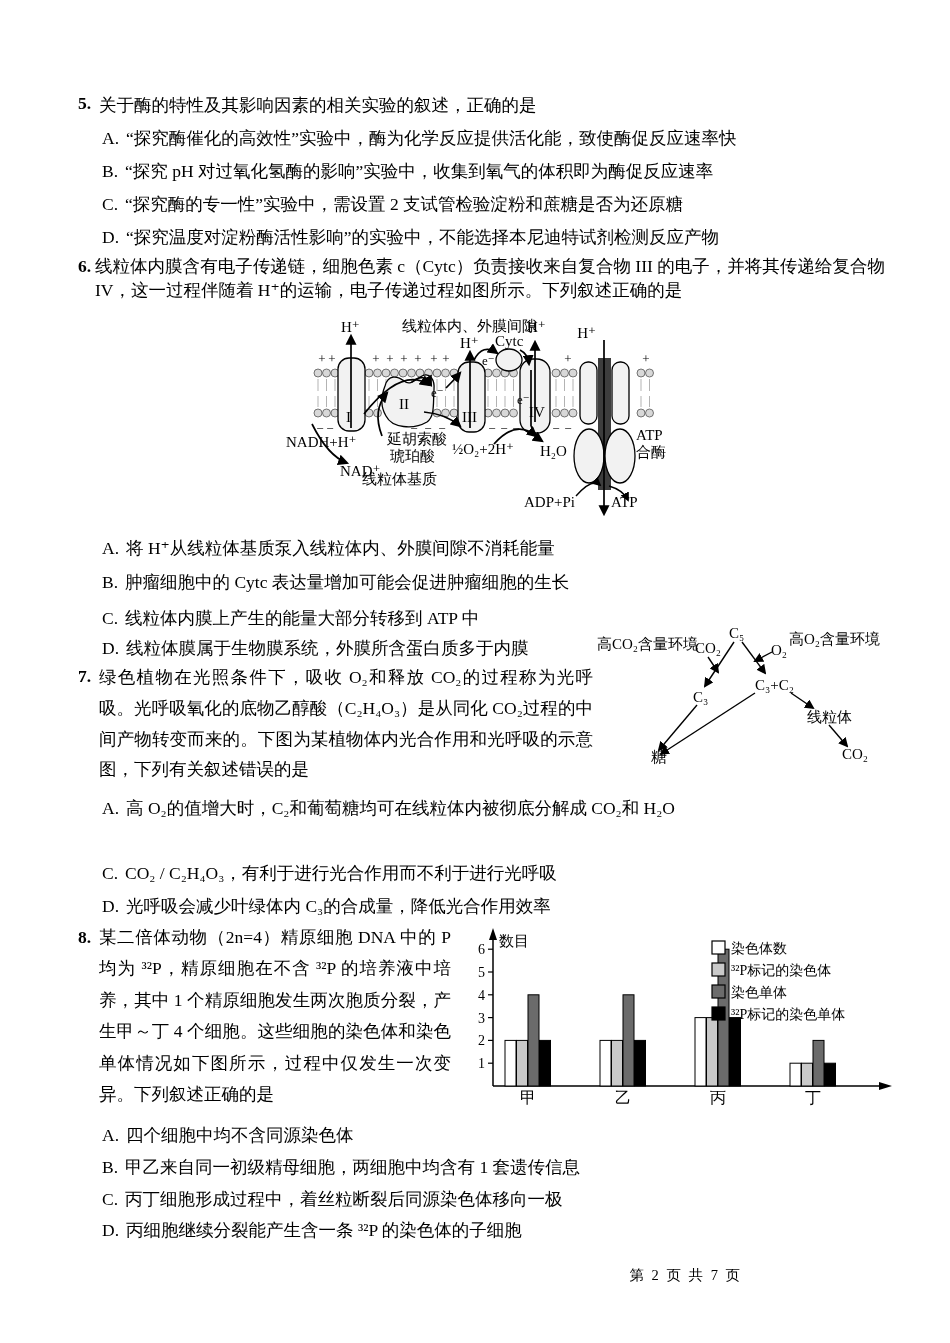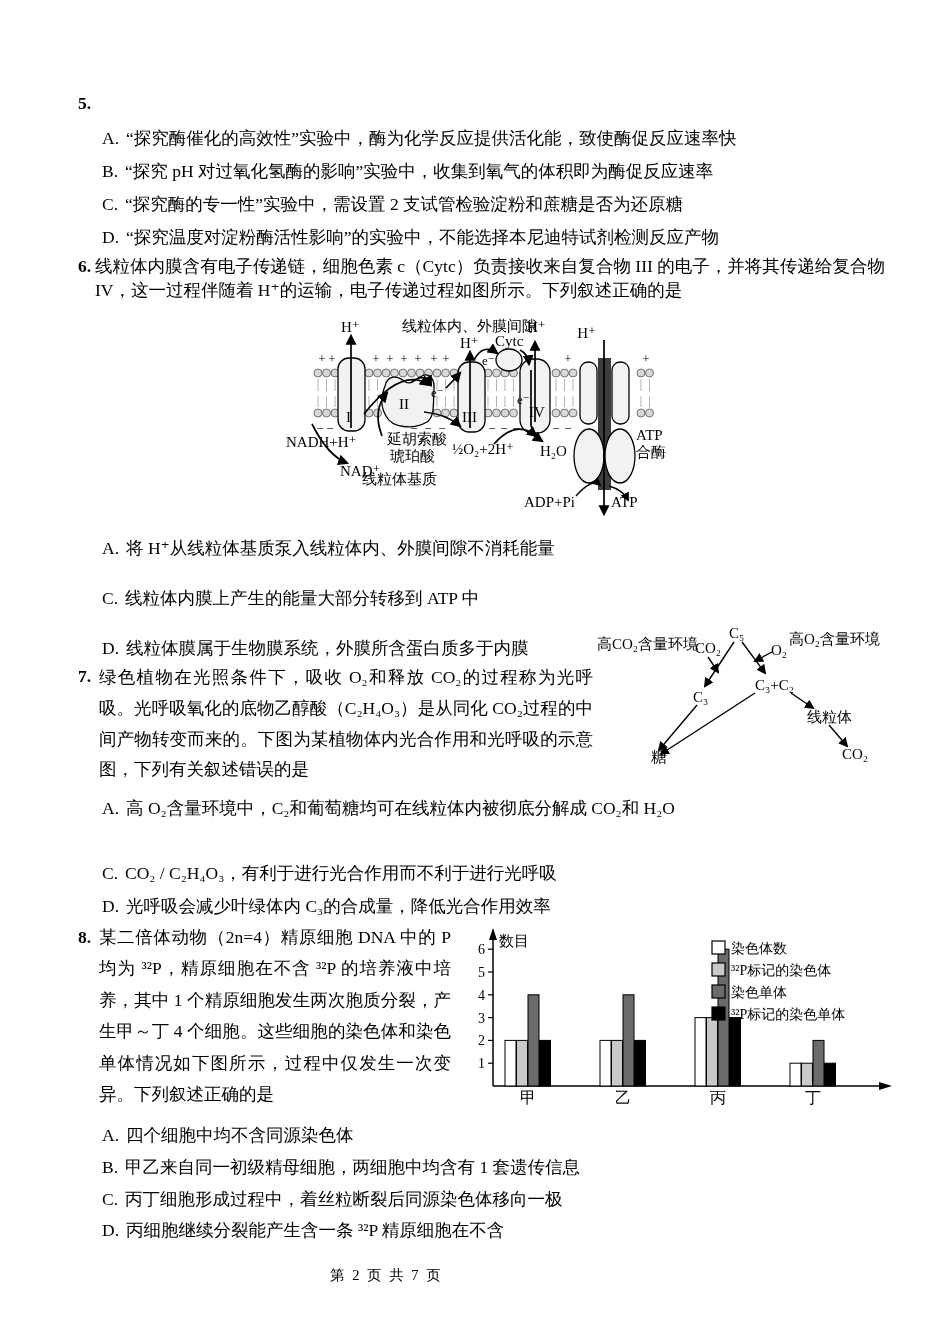--- a/index.html
+++ b/index.html
@@ -7,28 +7,29 @@
         font-family:"Liberation Serif","DejaVu Serif",serif;font-size:17.5px;color:#000;overflow:hidden;}
   .abs{position:absolute;}
   .qnum{font-weight:bold;}
   .stem{text-align:justify;}
   .opt{white-space:nowrap;}
   .optlabel{margin-right:7px;}
   svg text{font-family:"Liberation Serif","DejaVu Serif",serif;fill:#000;}
   .cpx{fill:#f2f2f2;stroke:#000;stroke-width:1.3;}
   .arr{fill:none;stroke:#000;stroke-width:1.7;}
   .arr2{fill:none;stroke:#000;stroke-width:1.4;}
-  .footer{font-size:14.5px;letter-spacing:2px;text-align:left;}
+  .footer{font-size:14.5px;letter-spacing:2px;text-align:right;}
 </style>
 </head>
 <body>
 
 <div class="page">
 
   <span class="abs qnum" style="left:78px;top:93px">5.</span>
+  <div class="abs" style="left:99px;top:93px;width:780px">关于酶的特性及其影响因素的相关实验的叙述，正确的是</div>
   <div class="abs opt" style="left:102px;top:126px">
     <span class="optlabel">A.</span><span>“探究酶催化的高效性”实验中，酶为化学反应提供活化能，致使酶促反应速率快</span>
   </div>
   <div class="abs opt" style="left:102px;top:159px">
     <span class="optlabel">B.</span><span>“探究 pH 对过氧化氢酶的影响”实验中，收集到氧气的体积即为酶促反应速率</span>
   </div>
   <div class="abs opt" style="left:102px;top:192px">
     <span class="optlabel">C.</span><span>“探究酶的专一性”实验中，需设置 2 支试管检验淀粉和蔗糖是否为还原糖</span>
   </div>
   <div class="abs opt" style="left:102px;top:225px">
@@ -203,21 +204,24 @@
     <text x="256" y="140" font-size="15">H₂O</text>
     <text x="352" y="124" font-size="15">ATP</text>
     <text x="352" y="141" font-size="15">合酶</text>
     <text x="240" y="191" font-size="15">ADP+Pi</text>
     <text x="327" y="191" font-size="15">ATP</text>
   </svg>
 
   <div class="abs opt" style="left:102px;top:536px">
     <span class="optlabel">A.</span><span>将 H⁺从线粒体基质泵入线粒体内、外膜间隙不消耗能量</span>
   </div>
-  <div class="abs opt" style="left:102px;top:586px">
+  <div class="abs opt" style="left:102px;top:570px">
+    <span class="optlabel">B.</span><span>肿瘤细胞中的 Cytc 表达量增加可能会促进肿瘤细胞的生长</span>
+  </div>
+  <div class="abs opt" style="left:102px;top:606px">
     <span class="optlabel">C.</span><span>线粒体内膜上产生的能量大部分转移到 ATP 中</span>
   </div>
   <div class="abs opt" style="left:102px;top:636px">
     <span class="optlabel">D.</span><span>线粒体膜属于生物膜系统，外膜所含蛋白质多于内膜</span>
   </div>
 
   <span class="abs qnum" style="left:78px;top:666px">7.</span>
   <div class="abs stem" style="left:99px;top:662px;width:494px;line-height:30.8px">绿色植物在光照条件下，吸收 O₂和释放 CO₂的过程称为光呼吸。光呼吸氧化的底物乙醇酸（C₂H₄O₃）是从同化 CO₂过程的中间产物转变而来的。下图为某植物体内光合作用和光呼吸的示意图，下列有关叙述错误的是</div>
 
   <svg class="abs" style="left:595px;top:616px" width="298" height="156" viewBox="0 0 298 156">
@@ -241,21 +245,21 @@
     <text x="176" y="39" font-size="15">O₂</text>
     <text x="194" y="28" font-size="15">高O₂含量环境</text>
     <text x="98" y="86" font-size="15">C₃</text>
     <text x="160" y="74" font-size="15">C₃+C₂</text>
     <text x="212" y="106" font-size="15">线粒体</text>
     <text x="56" y="146" font-size="16">糖</text>
     <text x="247" y="143" font-size="15">CO₂</text>
   </svg>
 
   <div class="abs opt" style="left:102px;top:796px">
-    <span class="optlabel">A.</span><span>高 O₂含量环境中，C₂和葡萄糖均可在线粒体内被彻底分解成 CO₂和 H₂O</span>
+    <span class="optlabel">A.</span><span>高 O₂的值增大时，C₂和葡萄糖均可在线粒体内被彻底分解成 CO₂和 H₂O</span>
   </div>
   <div class="abs opt" style="left:102px;top:861px">
     <span class="optlabel">C.</span><span>CO₂ / C₂H₄O₃，有利于进行光合作用而不利于进行光呼吸</span>
   </div>
   <div class="abs opt" style="left:102px;top:894px">
     <span class="optlabel">D.</span><span>光呼吸会减少叶绿体内 C₃的合成量，降低光合作用效率</span>
   </div>
 
   <span class="abs qnum" style="left:78px;top:927px">8.</span>
   <div class="abs stem" style="left:99px;top:922px;width:352px;line-height:31.4px">某二倍体动物（2n=4）精原细胞 DNA 中的 P 均为 ³²P，精原细胞在不含 ³²P 的培养液中培养，其中 1 个精原细胞发生两次胞质分裂，产生甲～丁 4 个细胞。这些细胞的染色体和染色单体情况如下图所示，过程中仅发生一次变异。下列叙述正确的是</div>
@@ -311,18 +315,18 @@
   <div class="abs opt" style="left:102px;top:1123px">
     <span class="optlabel">A.</span><span>四个细胞中均不含同源染色体</span>
   </div>
   <div class="abs opt" style="left:102px;top:1155px">
     <span class="optlabel">B.</span><span>甲乙来自同一初级精母细胞，两细胞中均含有 1 套遗传信息</span>
   </div>
   <div class="abs opt" style="left:102px;top:1187px">
     <span class="optlabel">C.</span><span>丙丁细胞形成过程中，着丝粒断裂后同源染色体移向一极</span>
   </div>
   <div class="abs opt" style="left:102px;top:1218px">
-    <span class="optlabel">D.</span><span>丙细胞继续分裂能产生含一条 ³²P 精原细胞在不含</span>
+    <span class="optlabel">D.</span><span>丙细胞继续分裂能产生含一条 ³²P 的染色体的子细胞</span>
   </div>
 
   <div class="abs footer" style="left:330px;top:1266px;width:412px">第 2 页 共 7 页</div>
 
 </div>
 
 </body></html>

